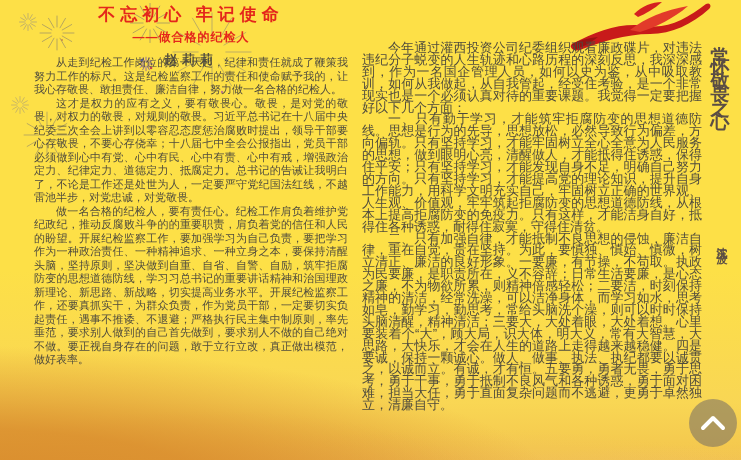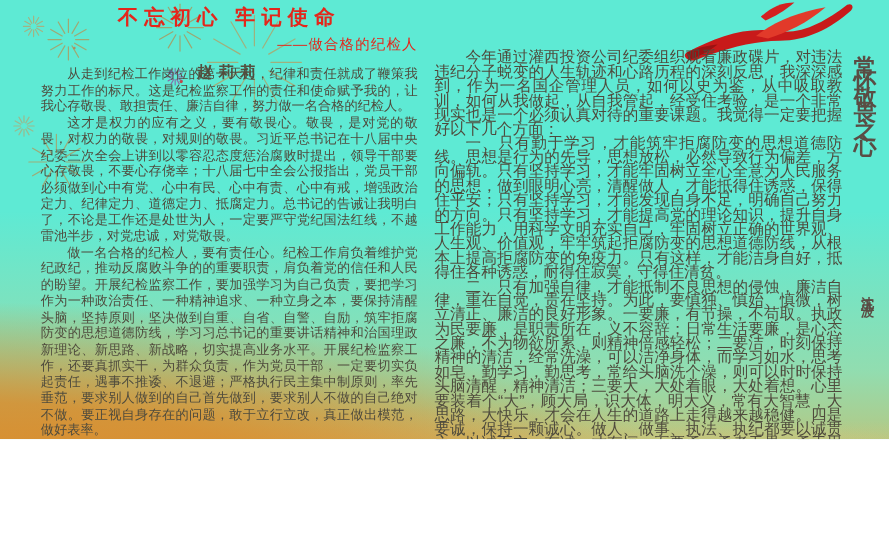--- a/index.html
+++ b/index.html
@@ -1,34 +1,34 @@
 <!DOCTYPE html>
 <html><head>
 <meta charset="utf-8">
 <style>
   html,body{margin:0;padding:0;}
   .page{
-    position:relative;width:741px;height:366px;overflow:hidden;
-    background:#5eead4;
+    position:relative;width:741px;height:460px;overflow:hidden;
+    background:#fde047;
     font-family:"Liberation Sans","DejaVu Sans",sans-serif;
   }
   .bottom-wash{
     position:absolute;left:0;bottom:0;width:741px;height:190px;pointer-events:none;
     background:
       radial-gradient(120% 115% at -6% 118%, #d98c2d 0%, rgba(217,140,45,.85) 30%, rgba(222,152,60,0) 68%),
       radial-gradient(60% 70% at 28% 120%, rgba(231,166,72,.8) 0%, rgba(231,166,72,0) 66%),
       radial-gradient(70% 55% at 62% 122%, rgba(238,186,100,.65) 0%, rgba(238,186,100,0) 70%),
       radial-gradient(60% 45% at 95% 124%, rgba(240,195,115,.6) 0%, rgba(240,195,115,0) 72%),
       linear-gradient(to bottom, rgba(244,212,140,0) 0%, rgba(241,196,108,.35) 70%, rgba(236,178,80,.6) 100%);
   }
   .deco-fireworks{position:absolute;left:0;top:0;z-index:1;}
   .deco-ribbon{position:absolute;left:570px;top:0;z-index:1;}
   .header{position:absolute;left:34px;top:3px;width:314px;text-align:center;z-index:2;}
   .title{font-size:17px;font-weight:bold;letter-spacing:5px;color:#e4261b;white-space:nowrap;}
-  .subtitle{font-size:12px;font-weight:normal;color:#e4261b;margin-top:3px;letter-spacing:1px;text-align:right;}
+  .subtitle{font-size:12px;font-weight:bold;color:#e4261b;margin-top:3px;letter-spacing:1px;}
   .author{font-size:13px;font-weight:bold;color:#55503f;margin-top:5px;letter-spacing:5px;}
   .col{position:absolute;color:#4f4b3d;text-align:justify;z-index:2;}
   .col p{margin:0;text-indent:2em;}
   .col-left{left:34px;top:56px;width:314px;font-size:11px;line-height:13.5px;}
   .col-right{left:362px;top:42px;width:340px;font-size:13px;line-height:11.9px;}
   .sidebar-title{
     position:absolute;left:707px;top:30px;writing-mode:vertical-rl;
     font-size:19px;font-weight:bold;letter-spacing:13px;color:#5a4d44;z-index:2;
   }
   .sidebar-author{

